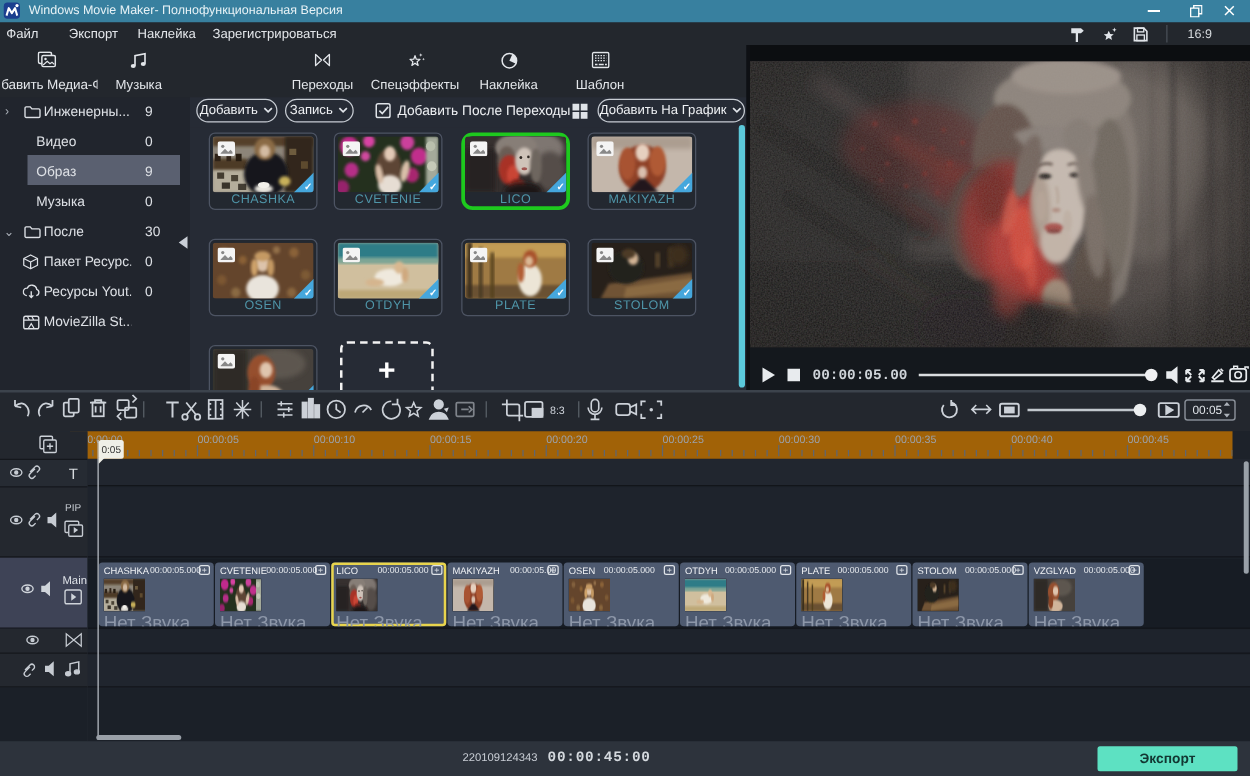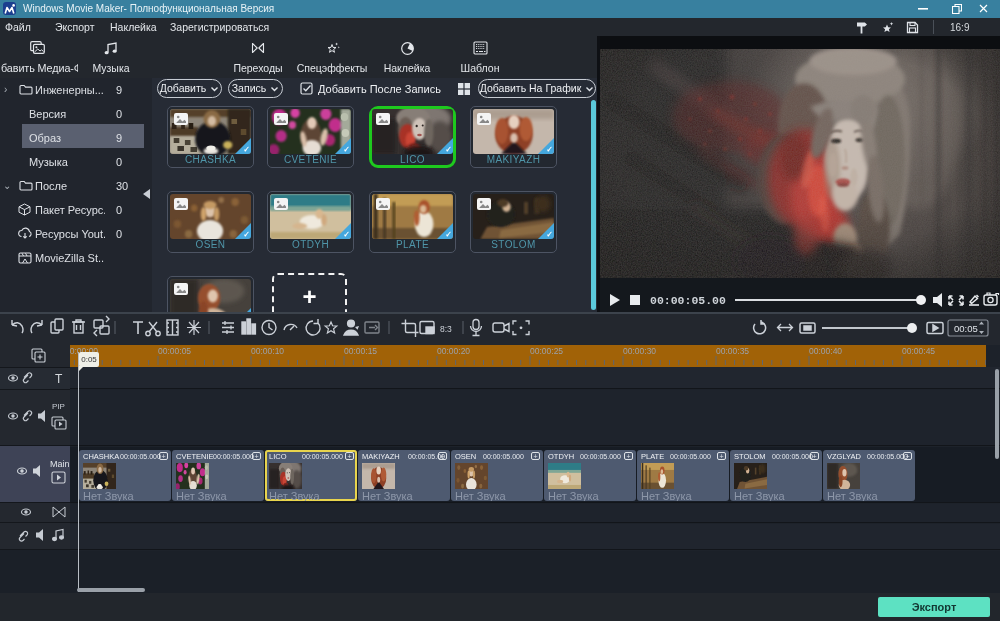--- a/index.html
+++ b/index.html
@@ -53,21 +53,21 @@
 #timeline{position:absolute;left:0;top:345px;width:1000px;height:248px;background:#1d222a}
 #ruler{position:absolute;left:56px;top:345px;width:930px;height:22px;background:#a16207}
 #hdrcol{position:absolute;left:0;top:345px;width:70px;height:248px;background:#262a33}
 
 .crow{position:absolute;left:70px;width:930px}
 
 .clip{position:absolute;top:105px;height:51px;background:#4e5a70;border-radius:3px;overflow:hidden}
 .clip .cname{position:absolute;left:4px;top:2px;font-size:7.5px;color:#f0f2f5;white-space:nowrap}
 .clip .cdur{position:absolute;left:41px;top:2.5px;font-size:7px;color:#e8ebef;white-space:nowrap;max-width:47px;overflow:hidden}
 .clip .cth{position:absolute;left:4px;top:13px;width:33px;height:26px;overflow:hidden;background:#222}
-.clip .csnd{position:absolute;left:4px;top:40px;font-size:11px;color:#8d97a9}
+.clip .csnd{position:absolute;left:4px;top:40px;font-size:15px;color:#8d97a9}
 .clip .cico{position:absolute;right:3px;top:2px;width:9px;height:8px;border:1px solid #dfe3e8;border-radius:2px;color:#dfe3e8;font-size:7px;line-height:7px;text-align:center}
 .clip.sel{outline:2px solid #e8d44d;outline-offset:-2px}
 
 #pipbox{position:absolute;left:85px;top:394px;width:213px;height:51px;border:1px dashed #8a93a3;border-radius:2px;color:#9aa3b2;font-size:11px}
 
 #playhead{position:absolute;left:78px;top:352px;width:1px;height:240px;background:#b9bec5}
 #phtab{position:absolute;left:79px;top:352px;width:20px;height:15px;background:#efefe7;border-radius:2px;color:#333;font-size:8px;text-align:center;line-height:15px}
 
 #statusbar{position:absolute;left:0;top:593px;width:1000px;height:28px;background:#2d333c}
 #export{position:absolute;left:878px;top:597px;width:112px;height:20px;background:#5de1c2;border-radius:2px;color:#123732;font-size:11px;font-weight:bold;text-align:center;line-height:20px}
@@ -304,21 +304,21 @@
   <div id="sidebar">
     <div class="srow" style="top:0px">
       <span class="lbl" style="left:4px;font-size:10px;color:#aab0b8">›</span>
       <svg style="position:absolute;left:19px;top:6px" width="14" height="11" viewBox="0 0 14 11">
           <path d="M1 2.5 a1 1 0 0 1 1-1 h3.2 l1.3 1.6 H12 a1 1 0 0 1 1 1 V9 a1 1 0 0 1 -1 1 H2 a1 1 0 0 1 -1 -1 Z" stroke="#dde0e5" stroke-width="1.1" fill="none"></path>
         </svg>
       <span class="lbl" style="left:35px">Инженерны...</span>
         <span class="cnt">9</span>
     </div>
     <div class="srow" style="top:24px">
-        <span class="lbl" style="left:29px">Версия</span>
+        <span class="lbl" style="left:29px">Видео</span>
         <span class="cnt">0</span>
       </div>
     <div class="srow sel" style="top:48px">
         <span class="lbl" style="left:29px">Образ</span>
         <span class="cnt">9</span>
       </div>
     <div class="srow" style="top:72px">
         <span class="lbl" style="left:29px">Музыка</span>
         <span class="cnt">0</span>
       </div>
@@ -359,21 +359,21 @@
     <div class="pill" style="left:5px;width:65px">Добавить<svg class="chev" width="9" height="6" viewBox="0 0 9 6">
           <path d="M1.5 1.5 L4.5 4.5 L7.5 1.5" stroke="#dfe3e8" stroke-width="1.4" fill="none"></path>
         </svg></div>
     <div class="pill" style="left:76px;width:55px">Запись<svg class="chev" width="9" height="6" viewBox="0 0 9 6">
           <path d="M1.5 1.5 L4.5 4.5 L7.5 1.5" stroke="#dfe3e8" stroke-width="1.4" fill="none"></path>
         </svg></div>
     <svg style="position:absolute;left:148px;top:4px" width="13" height="13" viewBox="0 0 13 13">
         <rect x="1" y="1" width="11" height="11" rx="1.5" stroke="#dfe3e8" stroke-width="1.2" fill="none"></rect>
         <path d="M3.5 6.5 L5.8 8.8 L10.5 3.5" stroke="#dfe3e8" stroke-width="1.3" fill="none"></path>
       </svg>
-    <div style="position:absolute;left:166px;top:5px;font-size:11px;color:#eef0f3;white-space:nowrap">Добавить После Запись</div>
+    <div style="position:absolute;left:166px;top:5px;font-size:11px;color:#eef0f3;white-space:nowrap">Добавить После Переходы</div>
     <svg style="position:absolute;left:305px;top:4px" width="14" height="14" viewBox="0 0 14 14">
         <rect x="1" y="1" width="5.4" height="5.4" fill="#dfe3e8"></rect>
         <rect x="7.6" y="1" width="5.4" height="5.4" fill="#dfe3e8"></rect>
         <rect x="1" y="7.6" width="5.4" height="5.4" fill="#dfe3e8"></rect>
         <rect x="7.6" y="7.6" width="5.4" height="5.4" fill="#dfe3e8"></rect>
       </svg>
     <div class="pill" style="left:326px;width:118px">Добавить На График<svg class="chev" width="9" height="6" viewBox="0 0 9 6">
           <path d="M1.5 1.5 L4.5 4.5 L7.5 1.5" stroke="#dfe3e8" stroke-width="1.4" fill="none"></path>
         </svg></div>
   </div>
@@ -866,14 +866,18 @@
           <ellipse cx="61.5" cy="192.5" rx="2" ry="1.6" fill="#c6cbd2"></ellipse>
       </g>
     </svg>
   </div>
   <div id="playhead"></div>
   <div id="phtab">0:05</div>
   <div style="position:absolute;left:79px;top:366px;width:0;height:0;border-style:solid;border-width:5px 5px 0 0;border-color:#efefe7 transparent transparent transparent"></div>
   <div id="hscroll"></div>
   <div style="position:absolute;left:995px;top:369px;width:4px;height:90px;background:#99a0a8;border-radius:2px"></div>
 
+  <div id="statusbar">
+    <div class="ab" style="left:370px;top:8px;font-size:9px;color:#c9ced5">220109124343</div>
+    <div class="ab dig" style="left:438px;top:7px;font-size:11.5px;font-weight:bold;color:#d4d9de;letter-spacing:.6px">00:00:45:00</div>
+  </div>
   <div id="export">Экспорт</div>
 </div>
 
 </body></html>

